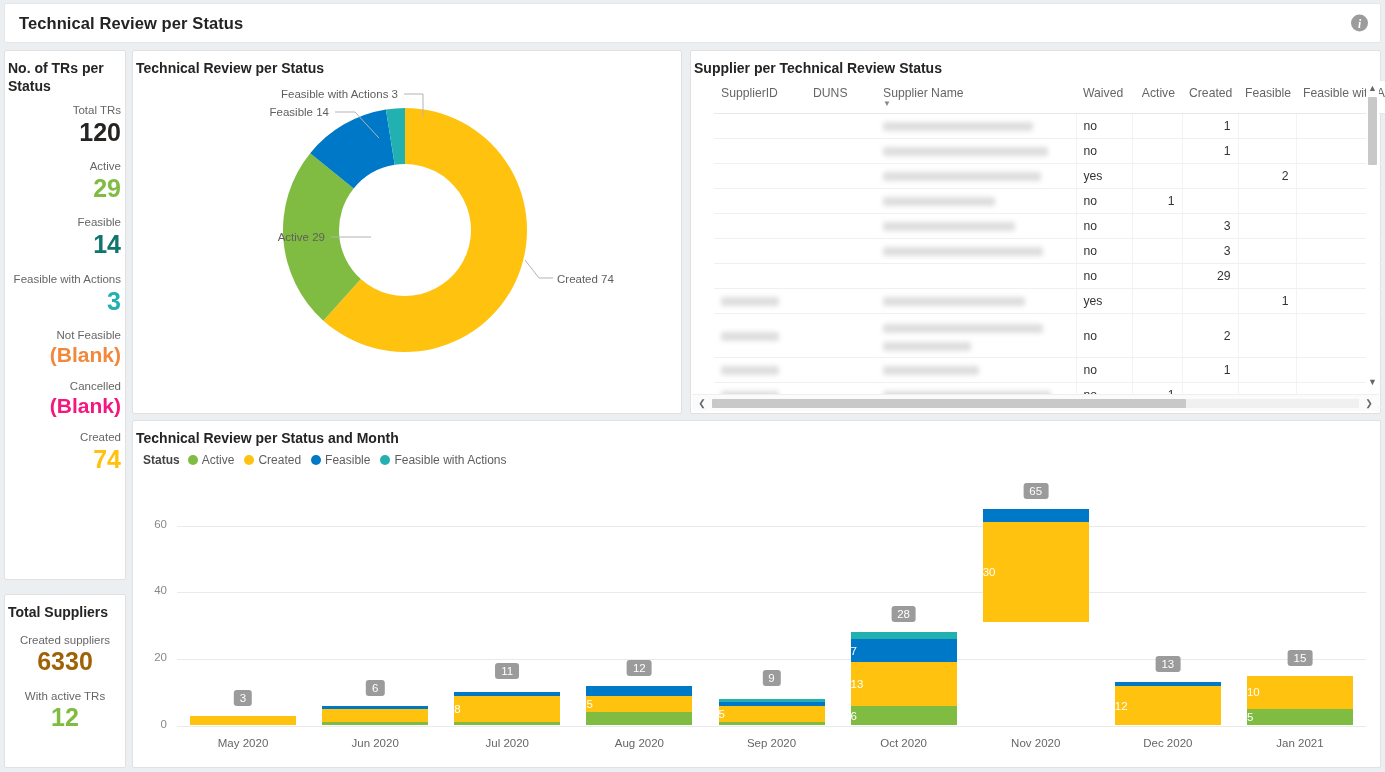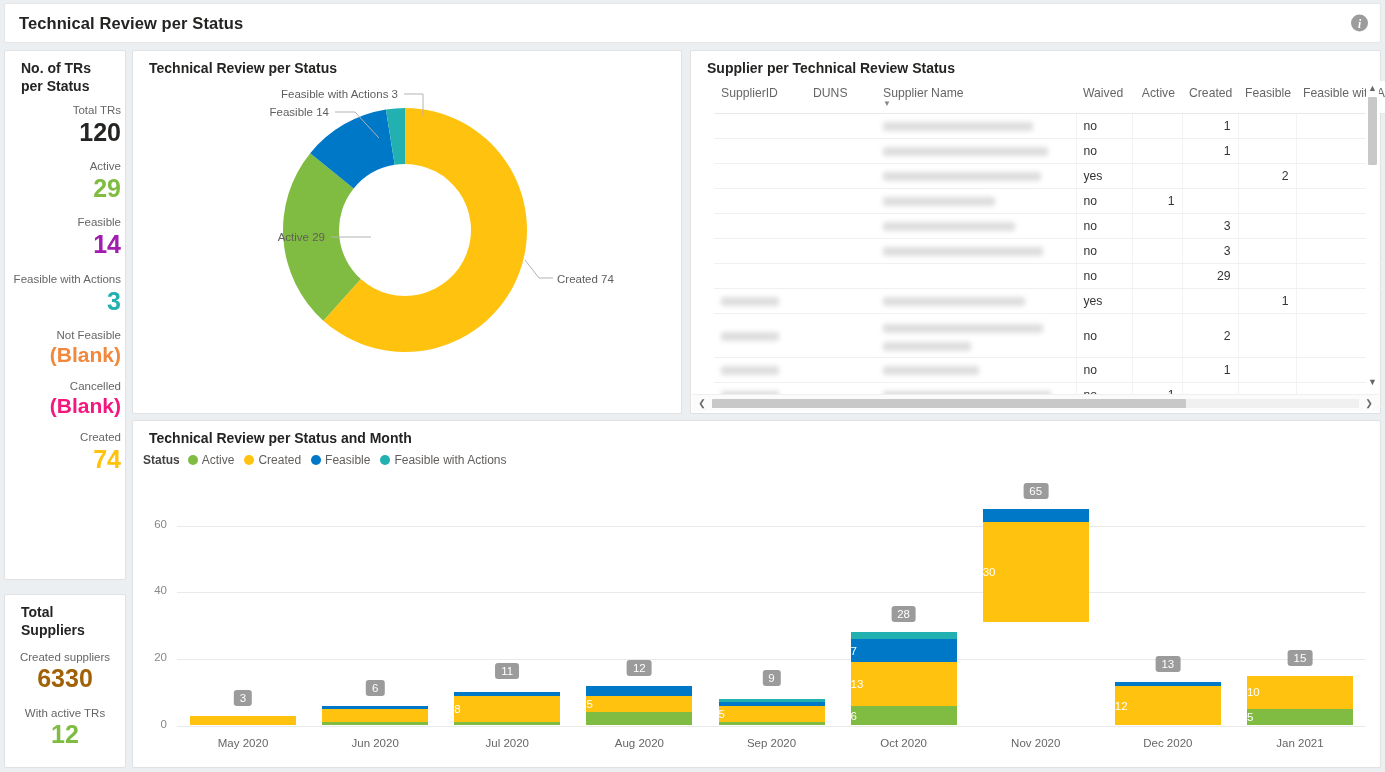--- a/index.html
+++ b/index.html
@@ -21,21 +21,21 @@
   .info-icon {
     position: absolute; right: 12px; top: 50%; transform: translateY(-50%);
     width: 17px; height: 17px; border-radius: 50%; background: #9c9c9c;
     color: #fff; font-size: 11.5px; font-weight: bold; font-style: italic;
     display: flex; align-items: center; justify-content: center;
     font-family: "Liberation Serif", serif; cursor: pointer;
   }
 
   
   .card { position: absolute; background: #fff; border: 1px solid #e1e1e1; border-radius: 2px; }
-  .card-title { font-size: 14px; font-weight: bold; color: #252423; padding: 9px 10px 2px 16px; line-height: 1.25; }
+  .card-title { font-size: 14px; font-weight: bold; color: #252423; padding: 9px 10px 2px 3px; line-height: 1.25; }
 
   
   #kpi-card { left: 4px; top: 50px; width: 122px; height: 530px; }
   .kpi-list { padding: 6px 4px 0 4px; display: flex; flex-direction: column; }
   .kpi-item { text-align: right; margin-bottom: 11px; }
   .kpi-label { font-size: 11.5px; color: #666; line-height: 1.3; }
   .kpi-value { font-size: 25px; font-weight: bold; line-height: 1.25; margin-top: -1px; }
   .kpi-value.blank { font-size: 21px; }
 
   #suppliers-card { left: 4px; top: 594px; width: 122px; height: 174px; }
@@ -126,21 +126,21 @@
         <div class="kpi-item">
           <div class="kpi-label">Total TRs</div>
           <div class="kpi-value" style="color: rgb(37, 36, 35);">120</div>
         </div>
         <div class="kpi-item">
           <div class="kpi-label">Active</div>
           <div class="kpi-value" style="color: rgb(128, 188, 65);">29</div>
         </div>
         <div class="kpi-item">
           <div class="kpi-label">Feasible</div>
-          <div class="kpi-value" style="color: #a21caf;">14</div>
+          <div class="kpi-value" style="color: #0f766e;">14</div>
         </div>
         <div class="kpi-item">
           <div class="kpi-label">Feasible with Actions</div>
           <div class="kpi-value" style="color: rgb(35, 176, 176);">3</div>
         </div>
         <div class="kpi-item">
           <div class="kpi-label">Not Feasible</div>
           <div class="kpi-value blank" style="color: rgb(242, 136, 60);">(Blank)</div>
         </div>
         <div class="kpi-item">

